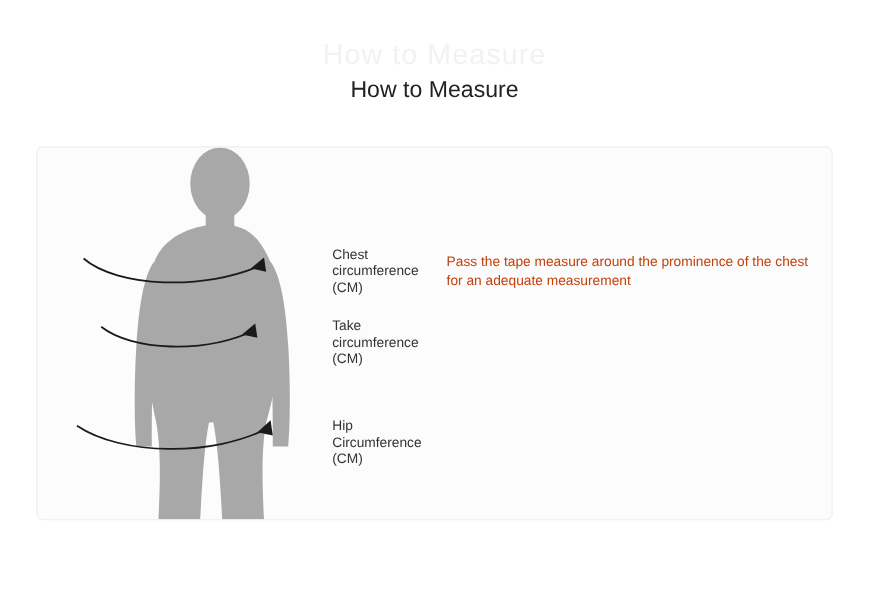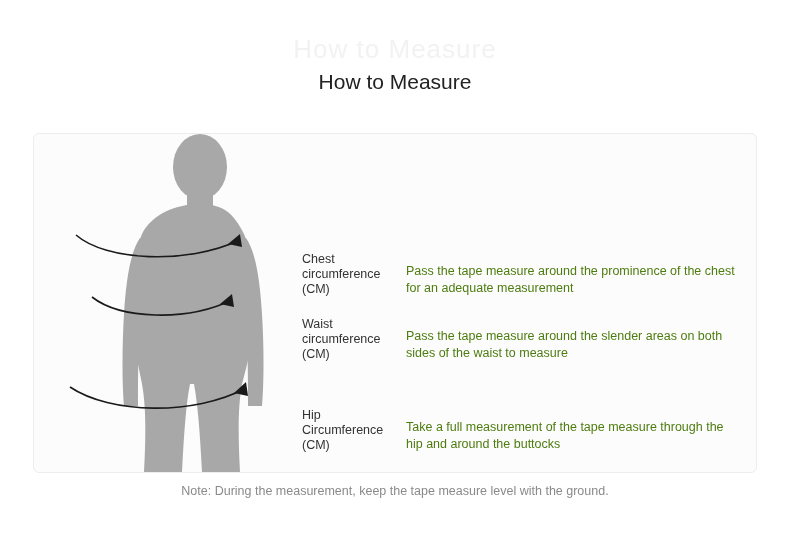--- a/index.html
+++ b/index.html
@@ -65,40 +65,39 @@
     left: 268px;
     top: 0;
     right: 0;
     bottom: 0;
   }
   .row {
     position: absolute;
     left: 0;
     width: 460px;
     display: flex;
-    align-items: flex-end;
-    margin-top: 28px;
+    align-items: center;
   }
   .row-1 { top: 90px; }
   .row-2 { top: 155px; }
   .row-3 { top: 246px; }
   .label {
     width: 100px;
     font-size: 12.5px;
     line-height: 15px;
     color: #333333;
     flex: 0 0 100px;
     padding-right: 6px;
     box-sizing: border-box;
   }
   .label .ln { display: block; }
   .desc {
     font-size: 12.5px;
     line-height: 17px;
-    color: #4d7c0f;
+    color: #c2410c;
     flex: 1 1 auto;
     padding-left: 4px;
     max-width: 330px;
   }
   .note {
     position: absolute;
     top: 484px;
     left: 0;
     width: 790px;
     text-align: center;
@@ -177,34 +176,31 @@
         <div class="label">
           <span class="ln">Chest</span>
           <span class="ln">circumference</span>
           <span class="ln">(CM)</span>
         </div>
         <div class="desc">Pass the tape measure around the prominence of the chest for an adequate measurement</div>
       </div>
 
       <div class="row row-2">
         <div class="label">
-          <span class="ln">Waist</span>
+          <span class="ln">Take</span>
           <span class="ln">circumference</span>
           <span class="ln">(CM)</span>
         </div>
-        <div class="desc">Pass the tape measure around the slender areas on both sides of the waist to measure</div>
       </div>
 
       <div class="row row-3">
         <div class="label">
           <span class="ln">Hip</span>
           <span class="ln">Circumference</span>
           <span class="ln">(CM)</span>
         </div>
-        <div class="desc">Take a full measurement of the tape measure through the hip and around the buttocks</div>
       </div>
 
     </div>
   </div>
 
-  <div class="note">Note: During the measurement, keep the tape measure level with the ground.</div>
 
 </div>
 
 </body></html>

